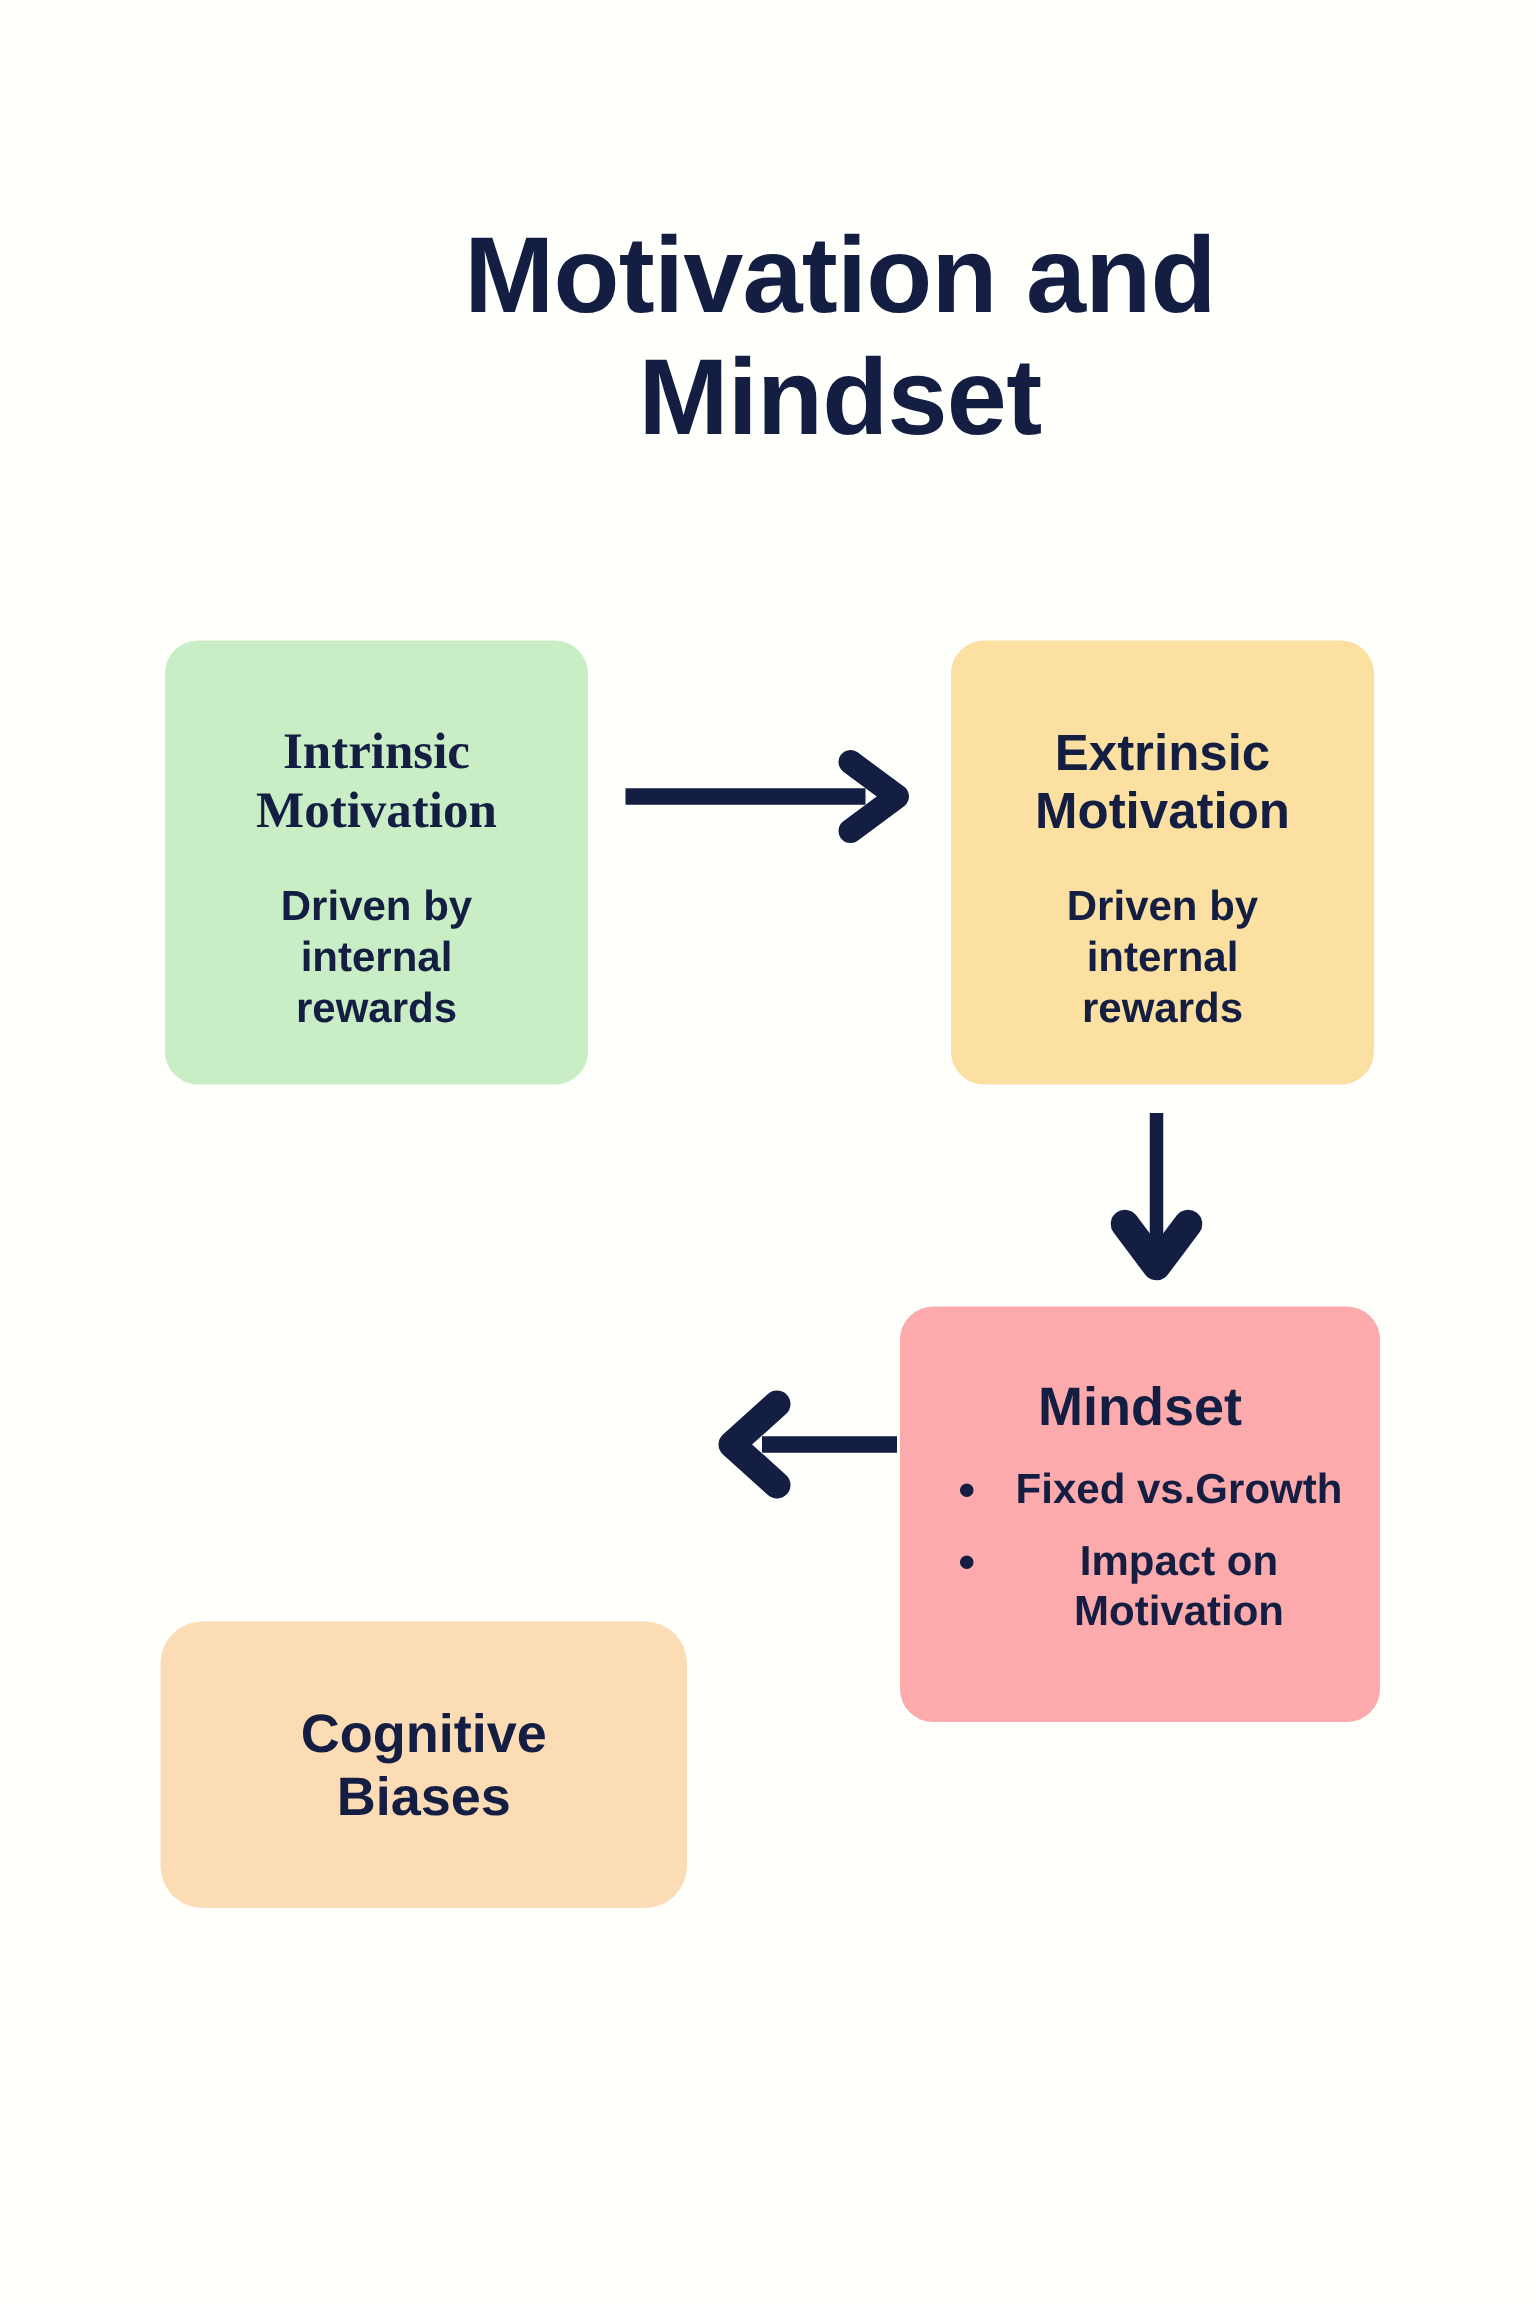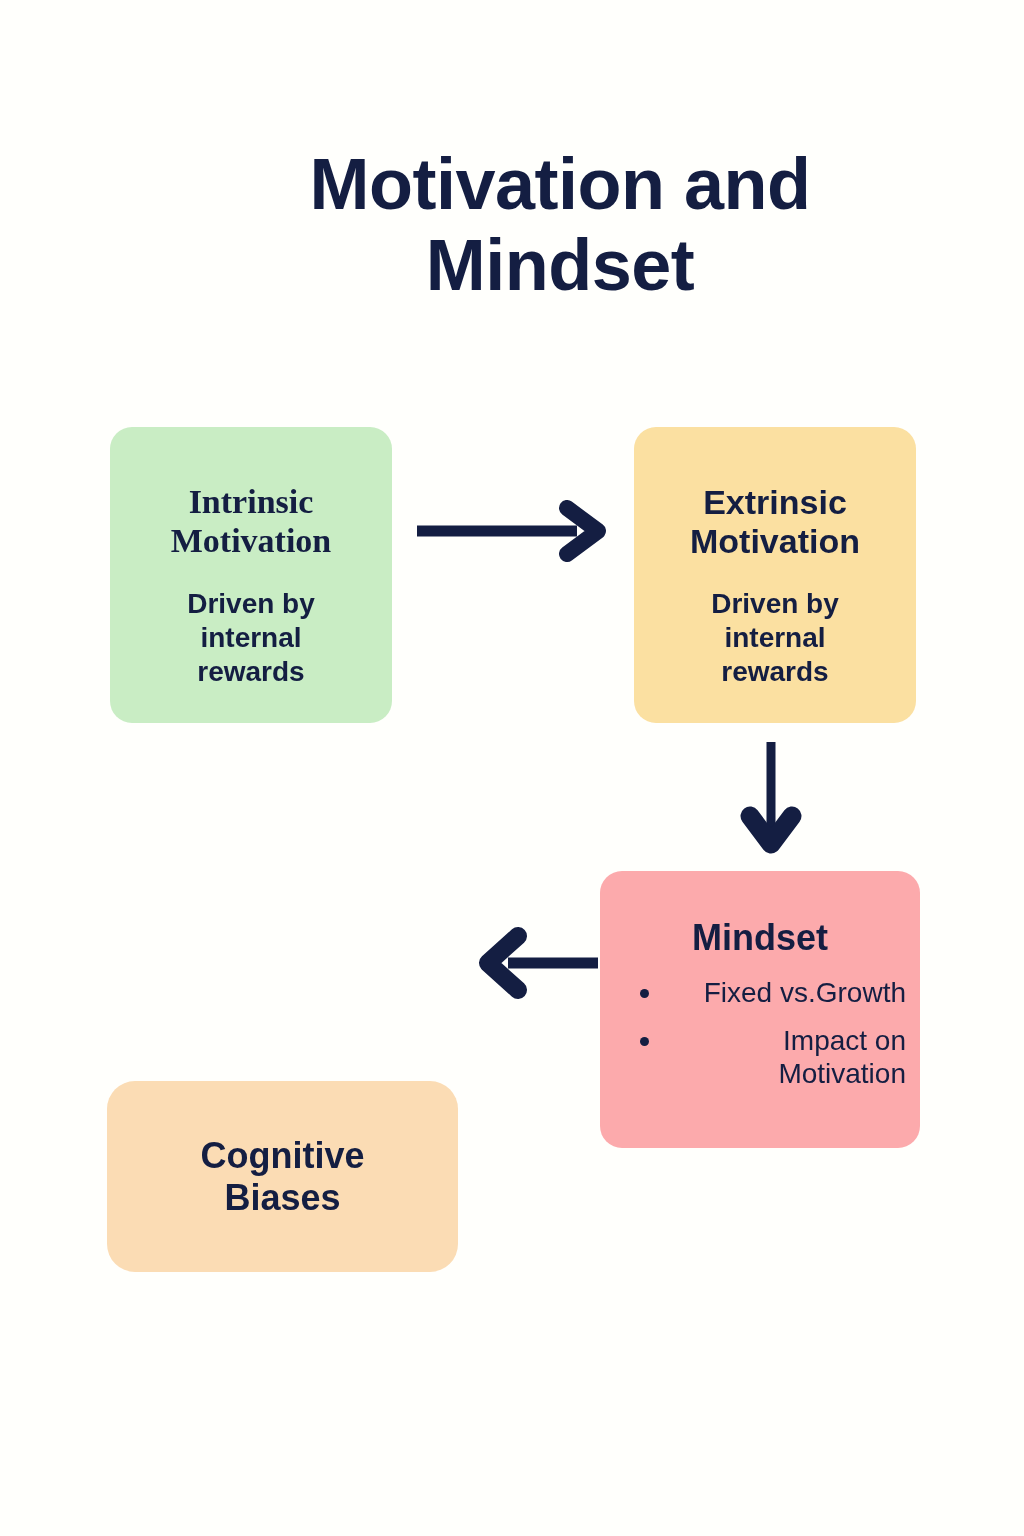--- a/index.html
+++ b/index.html
@@ -112,23 +112,24 @@
     width: 320px;
     height: 277px;
     background: #fcaaac;
     justify-content: flex-start;
     padding: 0 14px;
   }
   #node-mindset .heading { font-size: 36px; margin-top: 46px; }
   #node-mindset .bullets {
     margin: 18px 0 0 0;
     padding: 0 0 0 26px;
-    text-align: right;
+    text-align: center;
     list-style: none;
     align-self: center;
+    font-weight: bold;
   }
   #node-mindset .bullets li {
     font-size: 28px;
     line-height: 1.2;
     position: relative;
     padding-left: 26px;
     margin-bottom: 14px;
   }
   #node-mindset .bullets li::before {
     content: "";

